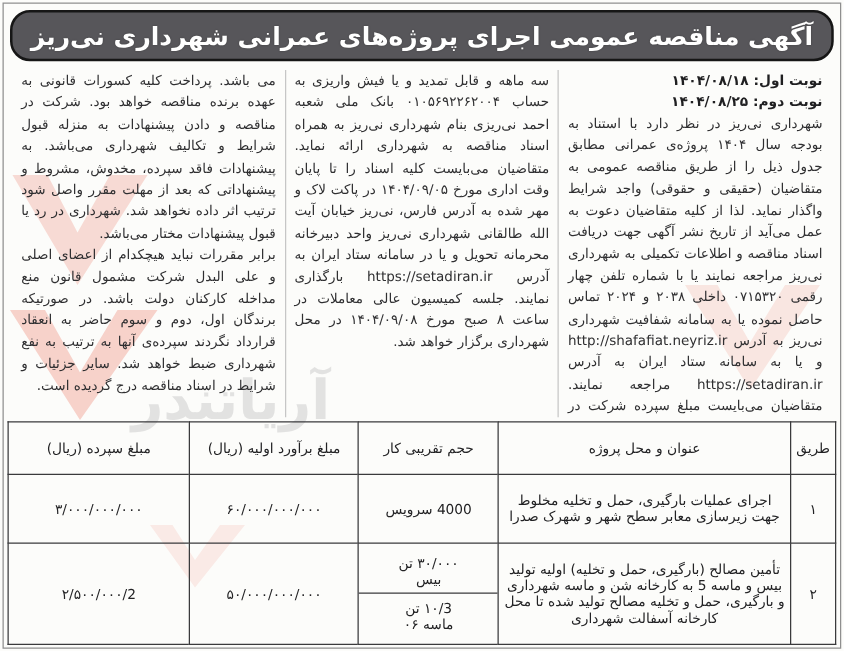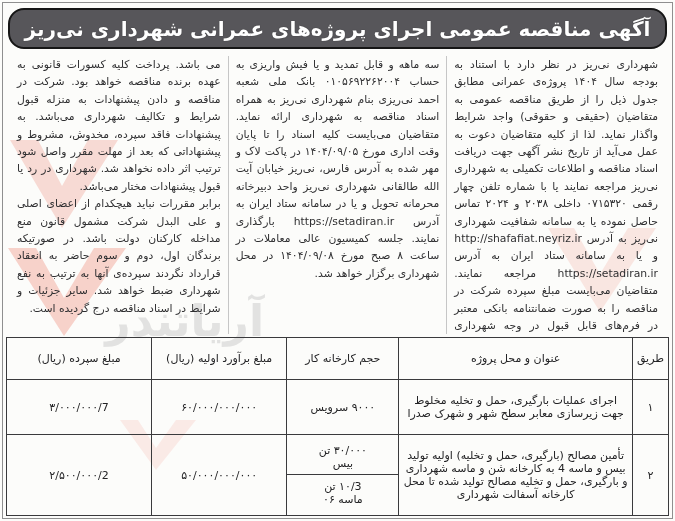--- a/index.html
+++ b/index.html
@@ -75,20 +75,24 @@
 
   <div class="content">
 
     <div class="titlebar">
       <span>آگهی مناقصه عمومی اجرای پروژه‌های عمرانی شهرداری نی‌ریز</span>
     </div>
 
     <div class="body-cols">
 
       <div class="col">
+        <div class="dates">
+          <div>نوبت اول: ۱۴۰۴/۰۸/۱۸</div>
+          <div>نوبت دوم: ۱۴۰۴/۰۸/۲۵</div>
+        </div>
         <p>شهرداری نی‌ریز در نظر دارد با استناد به بودجه سال ۱۴۰۴ پروژه‌ی عمرانی مطابق جدول ذیل را از طریق مناقصه عمومی به متقاضیان (حقیقی و حقوقی) واجد شرایط واگذار نماید. لذا از کلیه متقاضیان دعوت به عمل می‌آید از تاریخ نشر آگهی جهت دریافت اسناد مناقصه و اطلاعات تکمیلی به شهرداری نی‌ریز مراجعه نمایند یا با شماره تلفن چهار رقمی ۰۷۱۵۳۲۰ داخلی ۲۰۳۸ و ۲۰۲۴ تماس حاصل نموده یا به سامانه شفافیت شهرداری نی‌ریز به آدرس http://shafafiat.neyriz.ir و یا به سامانه ستاد ایران به آدرس https://setadiran.ir مراجعه نمایند. متقاضیان می‌بایست مبلغ سپرده شرکت در مناقصه را به صورت ضمانتنامه بانکی معتبر در فرم‌های قابل قبول در وجه شهرداری نی‌ریز با اعتبار حداقل</p>
       </div>
 
       <div class="col">
         <p>سه ماهه و قابل تمدید و یا فیش واریزی به حساب ۰۱۰۵۶۹۲۲۶۲۰۰۴ بانک ملی شعبه احمد نی‌ریزی بنام شهرداری نی‌ریز به همراه اسناد مناقصه به شهرداری ارائه نماید. متقاضیان می‌بایست کلیه اسناد را تا پایان وقت اداری مورخ ۱۴۰۴/۰۹/۰۵ در پاکت لاک و مهر شده به آدرس فارس، نی‌ریز خیابان آیت الله طالقانی شهرداری نی‌ریز واحد دبیرخانه محرمانه تحویل و یا در سامانه ستاد ایران به آدرس https://setadiran.ir بارگذاری نمایند. جلسه کمیسیون عالی معاملات در ساعت ۸ صبح مورخ ۱۴۰۴/۰۹/۰۸ در محل شهرداری برگزار خواهد شد.</p>
 
       </div>
 
       <div class="col">
         <p>می باشد. پرداخت کلیه کسورات قانونی به عهده برنده مناقصه خواهد بود. شرکت در مناقصه و دادن پیشنهادات به منزله قبول شرایط و تکالیف شهرداری می‌باشد. به پیشنهادات فاقد سپرده، مخدوش، مشروط و پیشنهاداتی که بعد از مهلت مقرر واصل شود ترتیب اثر داده نخواهد شد. شهرداری در رد یا قبول پیشنهادات مختار می‌باشد.</p>
@@ -103,36 +107,36 @@
         <col style="width:5%">
         <col style="width:35.5%">
         <col style="width:17%">
         <col style="width:20.5%">
         <col style="width:22%">
       </colgroup>
       <thead>
         <tr>
           <th>طریق</th>
           <th>عنوان و محل پروژه</th>
-          <th>حجم کارخانه کار</th>
+          <th>حجم تقریبی کار</th>
           <th>مبلغ برآورد اولیه (ریال)</th>
           <th>مبلغ سپرده (ریال)</th>
         </tr>
       </thead>
       <tbody>
         <tr class="row-1">
           <td>۱</td>
           <td>اجرای عملیات بارگیری، حمل و تخلیه مخلوط جهت زیرسازی معابر سطح شهر و شهرک صدرا</td>
-          <td class="vol-single">۹۰۰۰ سرویس</td>
+          <td class="vol-single">4000 سرویس</td>
           <td class="num-cell">۶۰/۰۰۰/۰۰۰/۰۰۰</td>
-          <td class="num-cell">۳/۰۰۰/۰۰۰/7</td>
+          <td class="num-cell">۳/۰۰۰/۰۰۰/۰۰۰</td>
         </tr>
         <tr class="row-2">
           <td>۲</td>
-          <td>تأمین مصالح (بارگیری، حمل و تخلیه) اولیه تولید بیس و ماسه 4 به کارخانه شن و ماسه شهرداری و بارگیری، حمل و تخلیه مصالح تولید شده تا محل کارخانه آسفالت شهرداری</td>
+          <td>تأمین مصالح (بارگیری، حمل و تخلیه) اولیه تولید بیس و ماسه 5 به کارخانه شن و ماسه شهرداری و بارگیری، حمل و تخلیه مصالح تولید شده تا محل کارخانه آسفالت شهرداری</td>
           <td class="vol-split">
             <div class="sub">۳۰/۰۰۰ تن
 بیس</div>
             <div class="sub">۱۰/3 تن
 ماسه ۰۶</div>
           </td>
           <td class="num-cell">۵۰/۰۰۰/۰۰۰/۰۰۰</td>
           <td class="num-cell">۲/۵۰۰/۰۰۰/2</td>
         </tr>
       </tbody>

